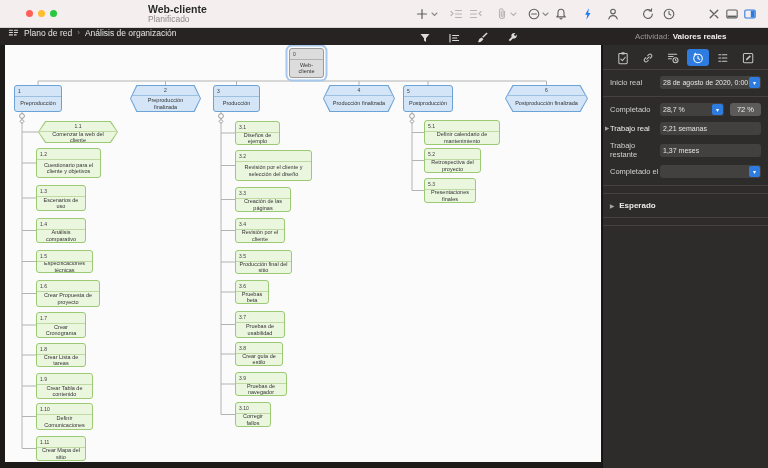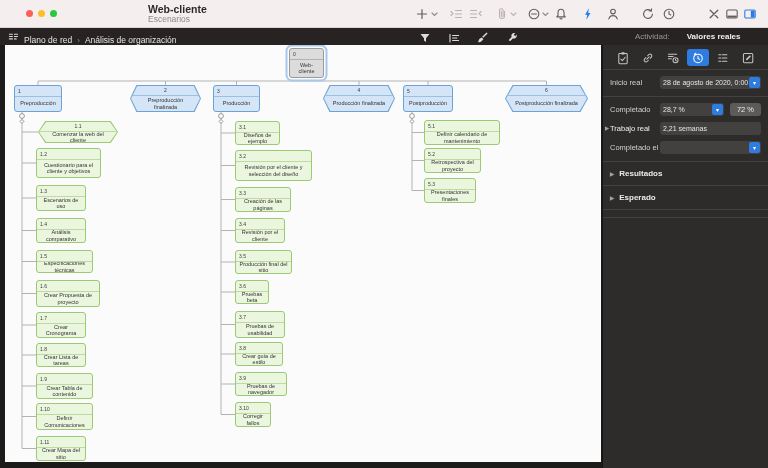--- a/index.html
+++ b/index.html
@@ -11,26 +11,26 @@
   .traffic{position:absolute;left:26px;top:10px;display:flex;gap:5px}
   .dot{width:7px;height:7px;border-radius:50%}
   .title-block{position:absolute;left:148px;top:4px;line-height:1.05}
   .win-title{font-size:10.5px;font-weight:bold;color:#2a2a2a}
   .win-subtitle{font-size:8.5px;color:#8f8b8a}
   .tb-icon{position:absolute;top:6px;width:15px;height:15px;display:flex;align-items:center;justify-content:center}
   .tb-icon svg{display:block}
 
   
   .darkbar{height:17px;background:var(--darkbar-bg,#262222);position:relative;color:#ddd}
-  .crumbs{position:absolute;left:8px;top:0;height:17px;display:flex;align-items:flex-end;gap:5px;font-size:8.5px}
+  .crumbs{position:absolute;left:8px;top:0;height:17px;display:flex;align-items:flex-start;gap:5px;font-size:8.5px}
   .crumb{color:#e6e4e4}
   .crumb-sep{color:#8f8b8b;font-size:8px}
   .db-icons{position:absolute;left:419px;top:2px;display:flex;gap:17px}
   .db-activity{position:absolute;left:635px;top:3.5px;font-size:8px;color:#9b9797}
-  .db-activity b{color:#f0eeee;font-weight:bold;margin-left:17px}
+  .db-activity b{color:#f0eeee;font-weight:bold;margin-left:3px}
 
   
   .content{position:absolute;top:45px;left:0;right:0;bottom:0}
   .canvas{position:absolute;left:5px;top:0;width:596px;height:417px;background:var(--canvas-bg,#fbfbfb);overflow:hidden}
   #diagram{position:absolute;inset:0}
   #edges{position:absolute;inset:0;z-index:1}
 
   
   .node{position:absolute;z-index:2;cursor:default}
   .ncontent{position:absolute;inset:0;display:flex;flex-direction:column;z-index:2}
@@ -77,21 +77,21 @@
 <body>
 
 <div class="titlebar">
   <div class="traffic">
     <span class="dot" id="dot0" style="background: rgb(255, 95, 87);"></span>
     <span class="dot" id="dot1" style="background: rgb(254, 188, 46);"></span>
     <span class="dot" id="dot2" style="background: rgb(40, 200, 64);"></span>
   </div>
   <div class="title-block">
     <div class="win-title">Web-cliente</div>
-    <div class="win-subtitle">Escenarios</div>
+    <div class="win-subtitle">Planificado</div>
   </div>
 
   <span class="tb-icon" style="left:414px">
     <svg width="14" height="14" viewBox="0 0 14 14" fill="none" stroke="#5f5f5f" stroke-width="1.2" stroke-linecap="round">
         <path d="M7 2.5v9M2.5 7h9"></path>
       </svg>
     </span>
   <span class="tb-icon" style="left:430px;width:9px">
     <svg width="9" height="14" viewBox="0 0 9 14" fill="none" stroke="#8a8a8a" stroke-width="1.1" stroke-linecap="round">
         <path d="M2 6l2.5 2.5L7 6"></path>
@@ -520,32 +520,34 @@
       <button class="sb-btn">72 %</button>
     </div>
     <div class="sb-row">
       <span class="row-disc">▶</span>
       <span class="sb-label bold">Trabajo real</span>
       <div class="sb-field">
         <span>2,21 semanas</span>
       </div>
     </div>
     <div class="sb-row">
+      <span class="sb-label">Trabajo restante</span>
+      <div class="sb-field">
+        <span>1,37 meses</span>
+      </div>
+    </div>
+    <div class="sb-row">
       <span class="sb-label">Completado el</span>
       <div class="sb-field has-dd">
         <span></span>
         <span class="sb-dd"></span>
       </div>
     </div>
 
     <div class="sb-sep"></div>
-    <div class="sb-section">
-      <span class="disc">▶</span>
-      <span>Resultados</span>
-    </div>
     <div class="sb-sep"></div>
     <div class="sb-section">
       <span class="disc">▶</span>
       <span>Esperado</span>
     </div>
     <div class="sb-sep"></div>
     <div class="sb-sep"></div>
   </div>
 </div>
 

